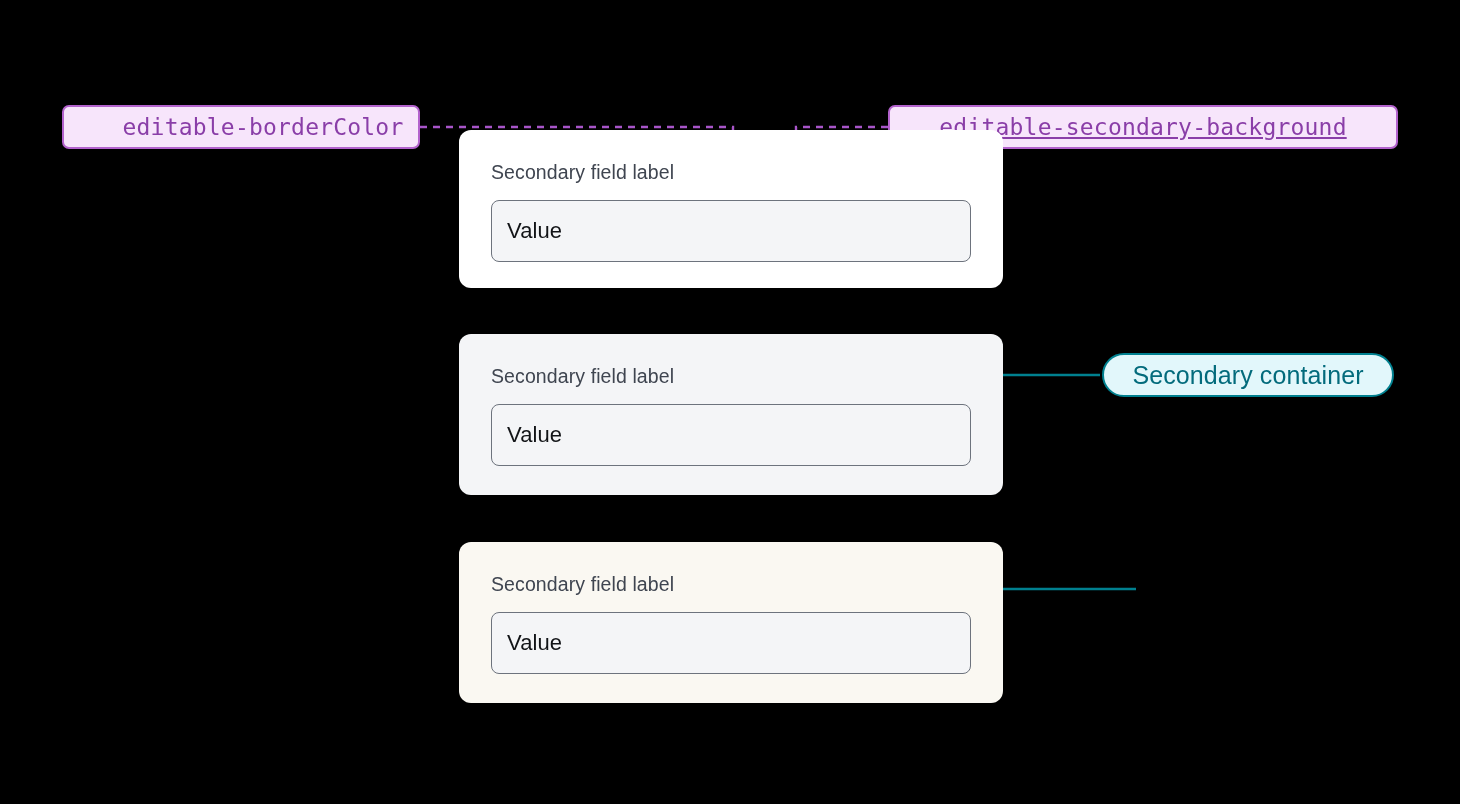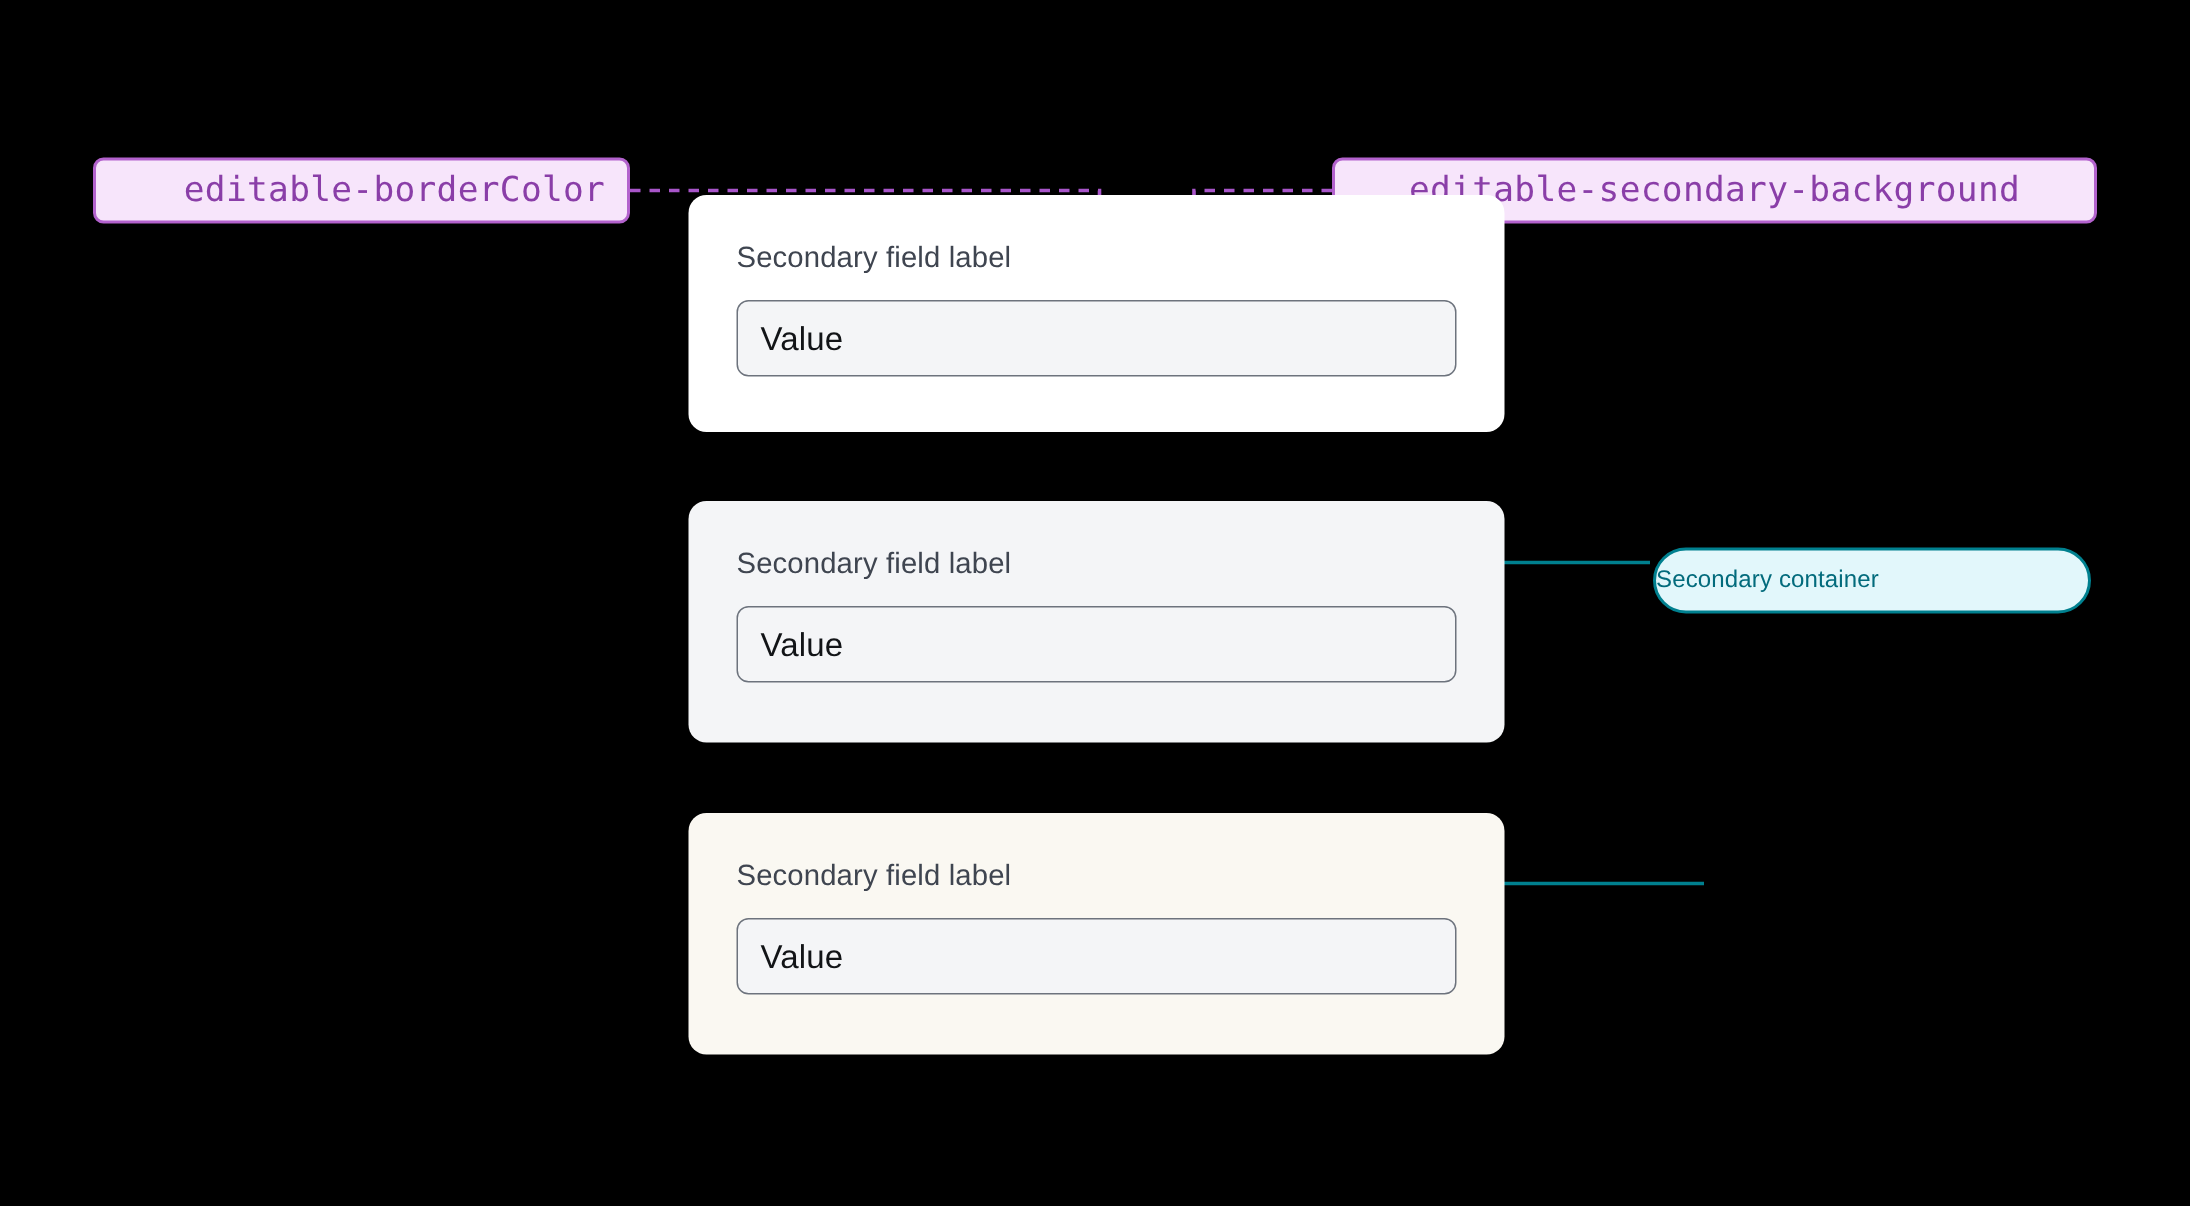--- a/index.html
+++ b/index.html
@@ -69,21 +69,21 @@
     line-height: 24px;
     color: #3f4550;
     letter-spacing: 0.1px;
     margin: 0 0 16px 0;
     white-space: nowrap;
   }
 
   .field-input {
     box-sizing: border-box;
     width: 480px;
-    height: 51px;
+    height: 62px;
     border: 1.6px solid #6d737d;
     border-radius: 8px;
     background: #f4f5f7;
     display: flex;
     align-items: center;
     padding: 0 15px;
   }
   .field-input-value {
     font-size: 22px;
     line-height: 26px;
@@ -113,37 +113,38 @@
     top: 105px;
     width: 358px;
     height: 44px;
     padding-left: 44px;
   }
   .token-chip-right {
     left: 888px;
     top: 105px;
     width: 510px;
     height: 44px;
+    text-decoration: underline;
   }
 
   
   .callout-pill {
     position: absolute;
     box-sizing: border-box;
     background: #e2f7fb;
     border: 2.2px solid #00808f;
     border-radius: 999px;
     color: #036b7c;
-    font-size: 16px;
+    font-size: 25px;
     line-height: 30px;
     letter-spacing: 0.1px;
     display: flex;
     align-items: center;
+    justify-content: center;
     white-space: nowrap;
-    margin-top: 12px;
   }
   .callout-secondary {
     left: 1102px;
     top: 353px;
     width: 292px;
     height: 44px;
   }
   .callout-tertiary {
     left: 1138px;
     top: 567px;

